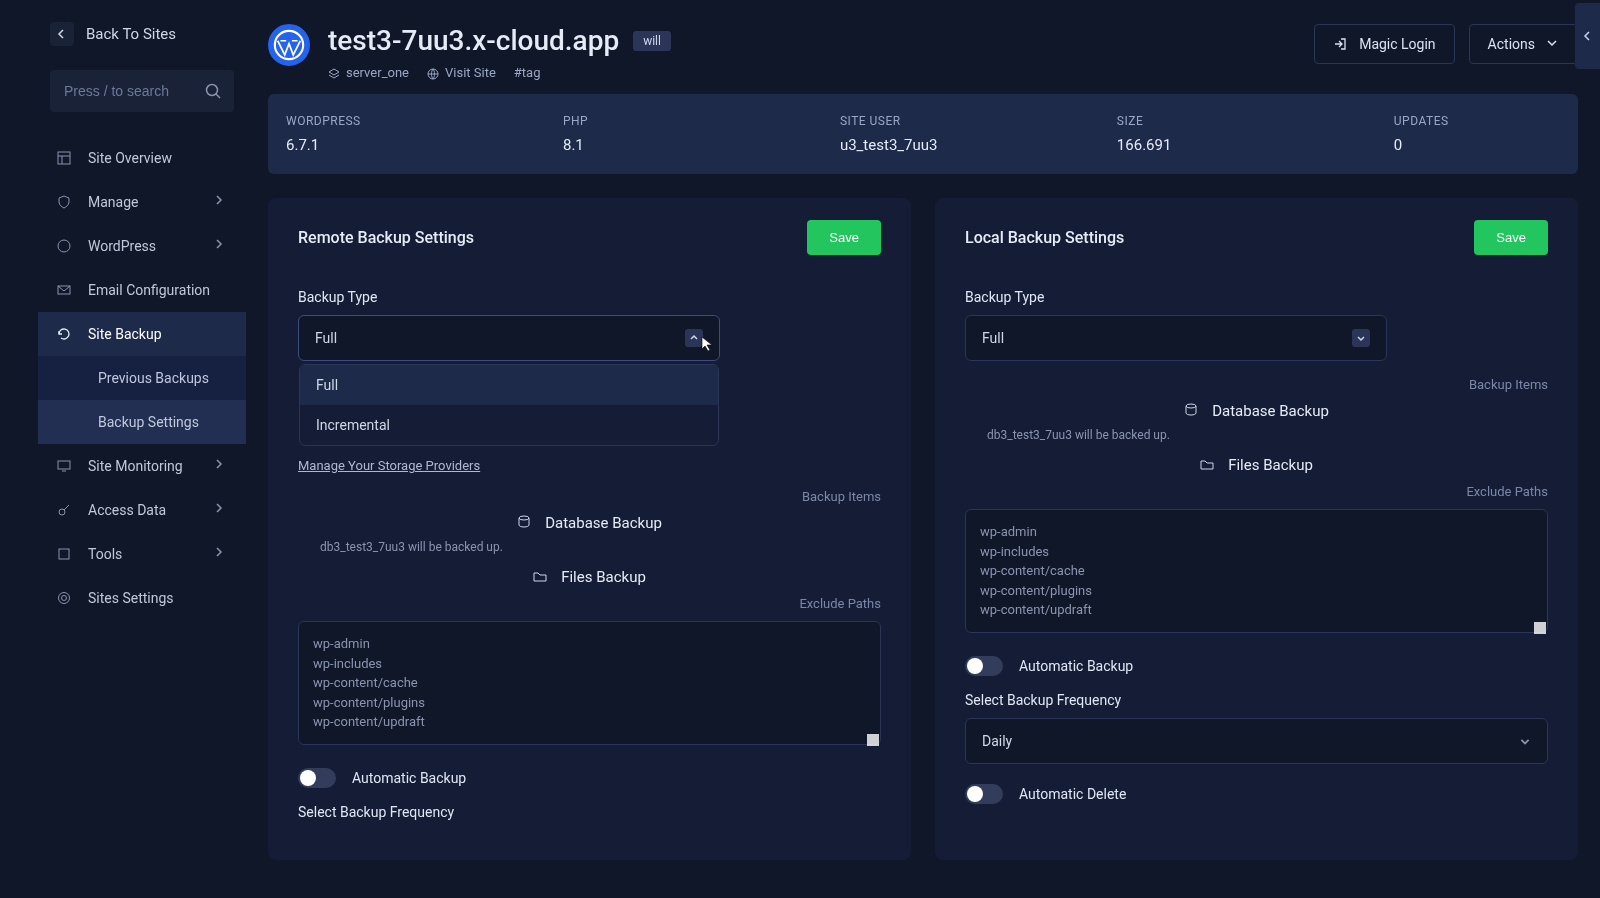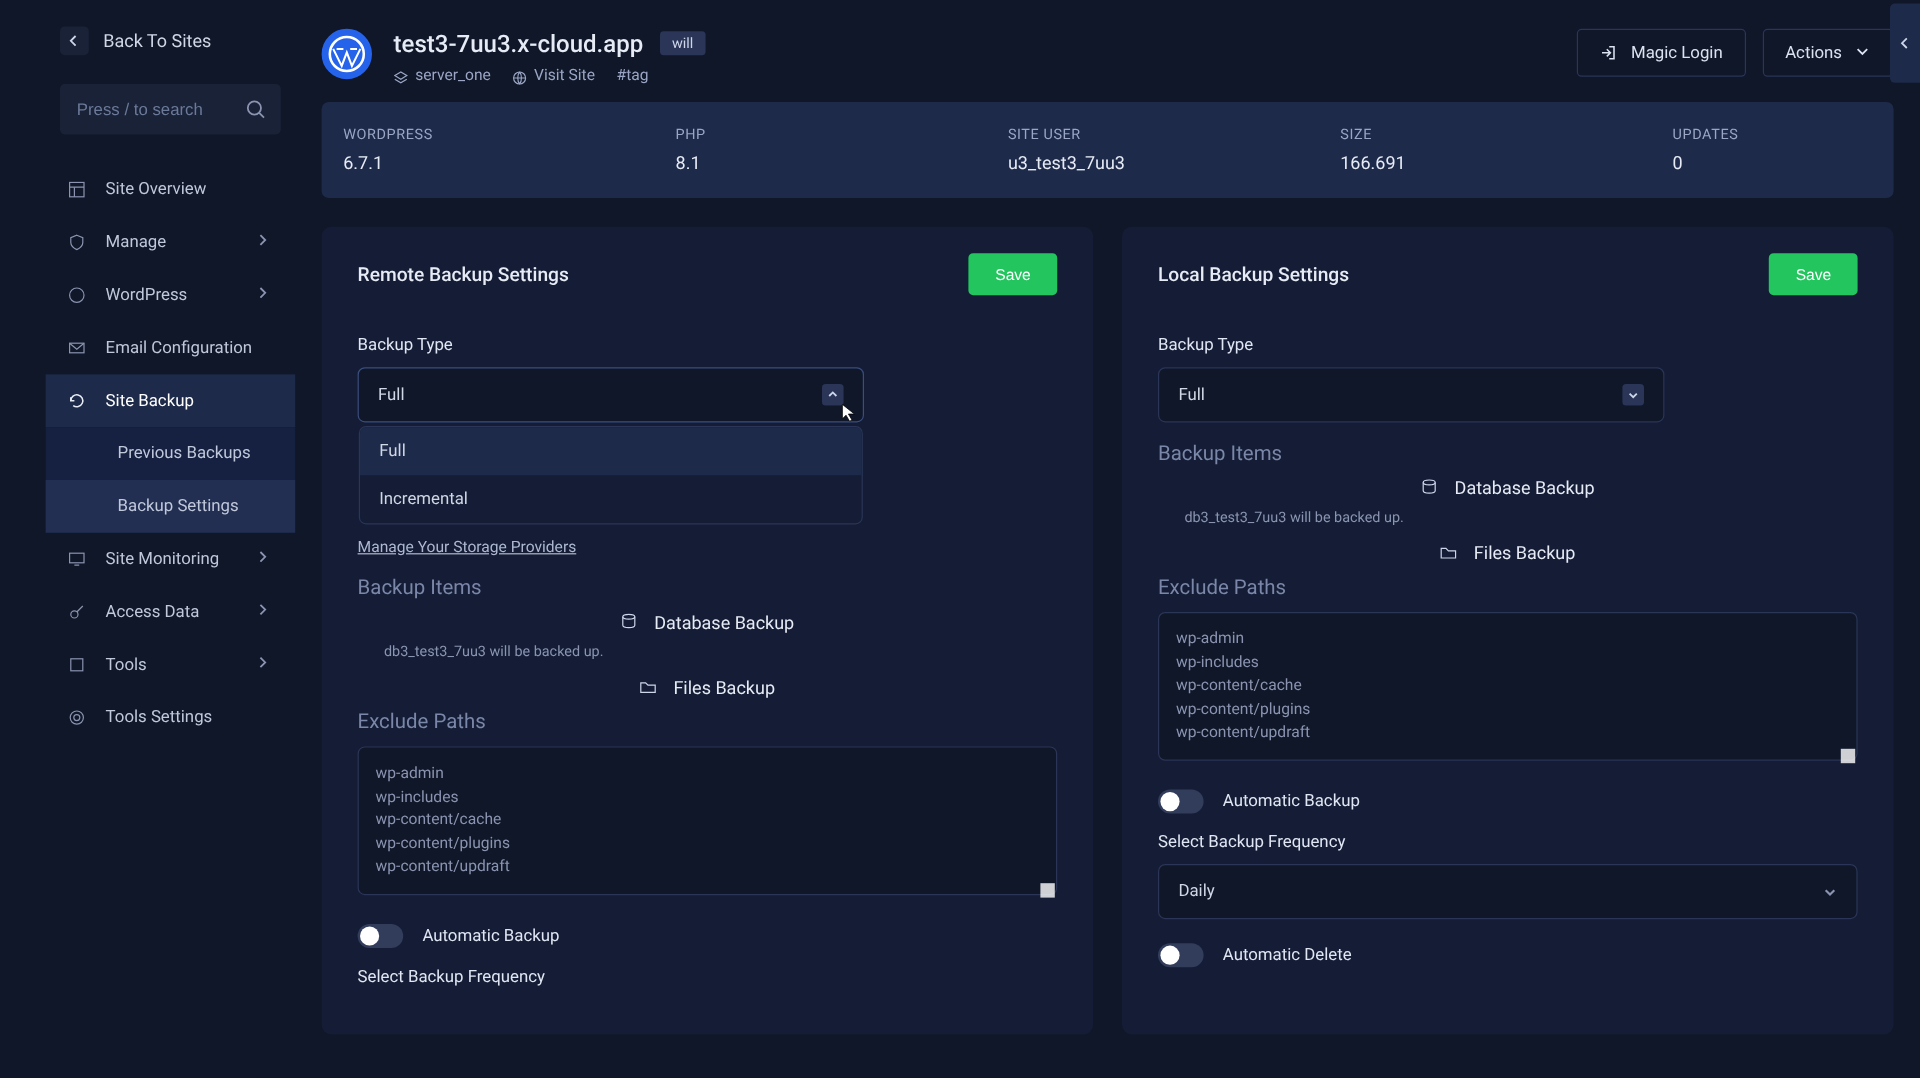--- a/index.html
+++ b/index.html
@@ -34,21 +34,21 @@
   .nav-item .ico { width: 16px; height:16px; display:flex; align-items:center; justify-content:center; color:#8a94b0;}
   .nav-item.active { background: #1e2a4a; color: #fff; }
   .nav-item .chev { margin-left: auto; width:14px; height:14px; }
 
   .main { flex: 1; padding: 16px 22px 0 22px; overflow:hidden; position:relative;}
   .header-row { display:flex; align-items:flex-start; gap:18px; margin-bottom: 14px;}
   .wp-circle { width:42px; height:42px; border-radius:50%; background:#2563eb; display:flex; align-items:center; justify-content:center; color:#fff; font-weight:700; font-size:22px; border:2px solid #2563eb;}
   .wp-circle svg { width:34px; height:34px; }
   .title-col { flex:1; }
   .title-top { display:flex; align-items:center; gap:14px; }
-  .site-title { font-size: 20px; font-weight: 500; color:#e6ebf5;}
+  .site-title { font-size: 28px; font-weight: 500; color:#e6ebf5;}
   .demo-badge { background:#2a3557; color:#cdd6ea; font-size:12px; padding:3px 10px; border-radius:3px;}
   .sub-tags { display:flex; gap:18px; margin-top:8px; font-size:13px; color:#9aa6c4;}
   .sub-tags span { display:inline-flex; align-items:flex-end; gap:6px;}
   .hdr-actions { display:flex; gap:14px; align-items:center;}
   .magic-btn, .actions-btn {
     height: 40px; border:1px solid #2a3557; background:transparent; border-radius:4px;
     display:flex; align-items:center; padding:0 18px; gap:12px; color:#dbe2f0; font-size:14px;
   }
   .actions-btn .chev { width:12px; height:12px; }
 
@@ -60,21 +60,21 @@
   .info-label { font-size: 12px; letter-spacing: 0.5px; color:#9aa6c4; text-transform:uppercase; margin-bottom:8px;}
   .info-value { font-size: 15px; color:#e6ebf5; }
 
   .panels { display:flex; gap:24px; }
   .panel { flex:1; background:#141d35; border-radius:8px; overflow:visible;}
   .panel-hd { display:flex; align-items:center; justify-content:space-between; padding:22px 30px;}
   .panel-title { font-size:16px; color:#e6ebf5; font-weight:500;}
   .save-btn { background:#22c55e; color:#fff; border:none; border-radius:4px; padding:10px 22px; font-size:13px;}
   .panel-body { padding: 12px 30px 30px; }
   .field-label { font-size:14px; color:#e0e6f3; margin-bottom:10px; }
-  .muted-label { font-size:17px; color:#7a87a8; margin: 16px 0 10px; }
+  .muted-label { font-size:13px; color:#7a87a8; margin: 16px 0 10px; text-align: right; }
   .select-box {
     background:#0f1729; border:1px solid #2a3557; border-radius:6px;
     height:46px; display:flex; align-items:center; justify-content:space-between;
     padding:0 16px; position:relative;
   }
   .select-box.open { border-color:#3b4d7e; }
   .sel-toggle { width:18px; height:18px; background:#2a3557; border-radius:3px; display:flex; align-items:center; justify-content:center;}
   .dropdown {
     position:absolute; left:0; right:0; top:48px; background:#141d35; border:1px solid #2a3557;
     border-radius:6px; overflow:hidden; z-index:5;
@@ -233,21 +233,21 @@
             </svg>
           </span>
       </div>
       <div class="nav-item">
         <span class="ico">
             <svg width="14" height="14" viewBox="0 0 14 14">
               <circle cx="7" cy="7" r="2.5" stroke="#8a94b0" fill="none"></circle>
               <circle cx="7" cy="7" r="5.5" stroke="#8a94b0" fill="none"></circle>
             </svg>
           </span>
-        <span>Tools Settings</span>
+        <span>Sites Settings</span>
       </div>
     </nav>
   </aside>
 
   <main class="main">
     <div class="header-row">
       <div class="wp-circle">
         <svg viewBox="0 0 24 24">
             <circle cx="12" cy="12" r="10" fill="none" stroke="#fff" stroke-width="1.5"></circle>
             <path d="M4 9 L9 19 L12 11 L15 19 L20 9 M6 9 H10 M14 9 H18" stroke="#fff" stroke-width="1.2" fill="none"></path>

